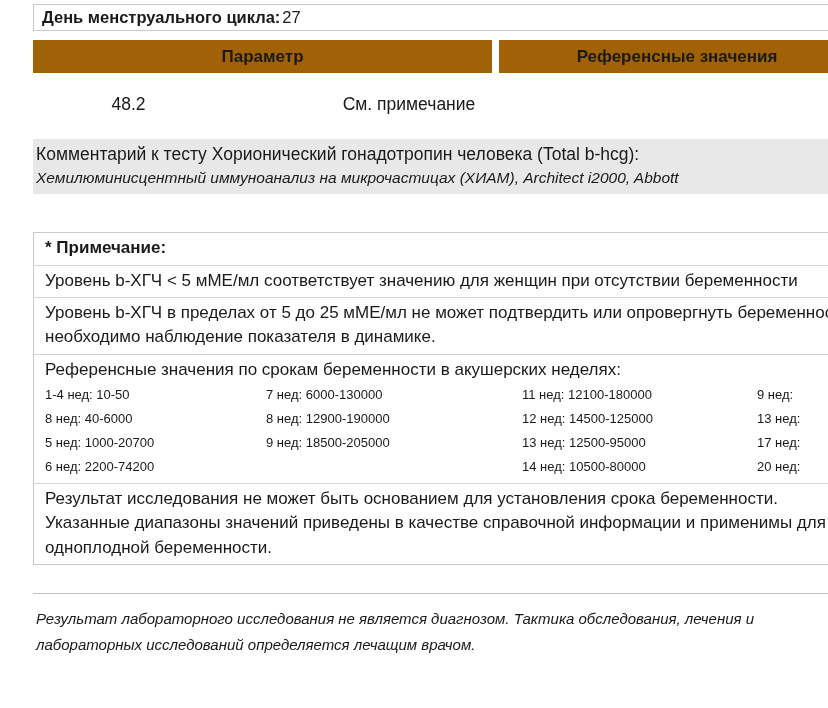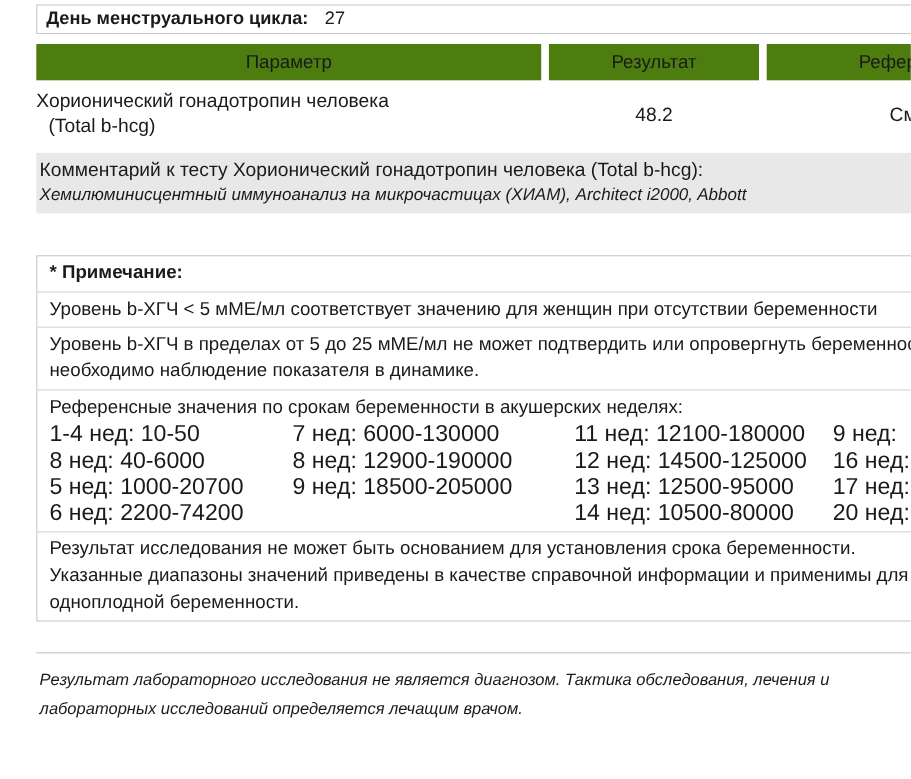--- a/index.html
+++ b/index.html
@@ -31,40 +31,40 @@
     height: 27px;
     border: 1px solid #c9c9c9;
     background: #ffffff;
     box-sizing: border-box;
     display: flex;
     align-items: center;
     padding-left: 8px;
     font-size: 16.5px;
   }
   .cycle-bar .lbl { font-weight: bold; }
-  .cycle-bar .val { font-weight: normal; margin-left: 15px; }
+  .cycle-bar .val { font-weight: normal; margin-left: 2px; }
 
   
   .res-table {
     position: absolute;
     left: 33px;
     top: 40px;
     width: 1020px;
   }
   .res-head {
     display: flex;
     gap: 7px;
     height: 33px;
   }
   .res-head .cell {
-    background: #4d7c0f;
+    background: #a16207;
     display: flex;
     align-items: center;
     justify-content: center;
-    font-weight: normal;
+    font-weight: bold;
     font-size: 17px;
     box-sizing: border-box;
   }
   .res-head .c-param  { width: 459px; }
   .res-head .c-result { width: 191px; }
   .res-head .c-ref    { width: 356px; }
 
   .res-body {
     display: flex;
     gap: 7px;
@@ -151,21 +151,21 @@
     line-height: 1.45;
     margin-bottom: 1px;
   }
   .weeks-grid {
     position: relative;
     height: 96px;
   }
   .weeks-col {
     position: absolute;
     top: 0;
-    font-size: 21px;
+    font-size: 13px;
     line-height: 23.8px;
     white-space: nowrap;
   }
   .weeks-col.col0 { left: 0px; }
   .weeks-col.col1 { left: 221px; }
   .weeks-col.col2 { left: 477px; }
   .weeks-col.col3 { left: 712px; }
 
   
   .footer-rule {
@@ -194,28 +194,23 @@
 <div class="page">
 
   <div class="cycle-bar">
     <span class="lbl">День менструального цикла:</span>
     <span class="val">27</span>
   </div>
 
   <div class="res-table">
     <div class="res-head">
       <div class="cell c-param">Параметр</div>
-      <div class="cell c-result">Результат</div>
       <div class="cell c-ref">Референсные значения</div>
     </div>
     <div class="res-body">
-      <div class="cell c-param">
-        <div>Хорионический гонадотропин человека</div>
-        <div class="ind">(Total b-hcg)</div>
-      </div>
       <div class="cell c-result">48.2</div>
       <div class="cell c-ref">См. примечание</div>
     </div>
   </div>
 
   <div class="comment-row">
     <div class="c-title">Комментарий к тесту Хорионический гонадотропин человека (Total b-hcg):</div>
     <div class="c-method">Хемилюминисцентный иммуноанализ на микрочастицах (ХИАМ), Architect i2000, Abbott</div>
   </div>
 
@@ -249,21 +244,21 @@
           <div>9 нед: 18500-205000</div>
         </div>
         <div class="weeks-col col2">
           <div>11 нед: 12100-180000</div>
           <div>12 нед: 14500-125000</div>
           <div>13 нед: 12500-95000</div>
           <div>14 нед: 10500-80000</div>
         </div>
         <div class="weeks-col col3">
           <div>9 нед:</div>
-          <div>16 нед:</div>
+          <div>13 нед:</div>
           <div>17 нед:</div>
           <div>20 нед:</div>
         </div>
       </div>
     </div>
 
     <div class="note-sec">
       <div class="note-line">Результат исследования не может быть основанием для установления срока беременности.</div>
       <div class="note-line">Указанные диапазоны значений приведены в качестве справочной информации и применимы для</div>
       <div class="note-line">одноплодной беременности.</div>

